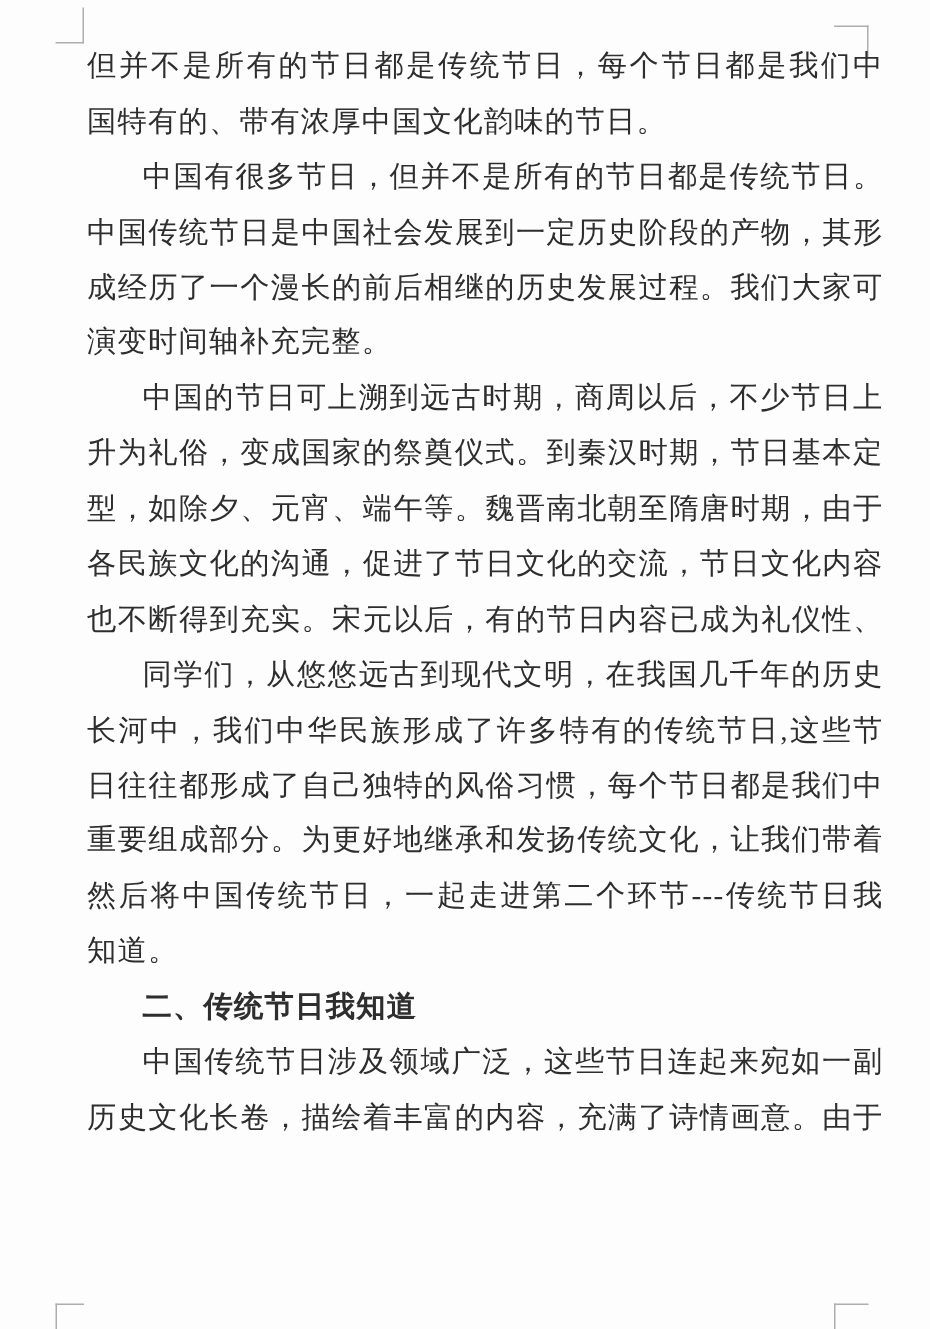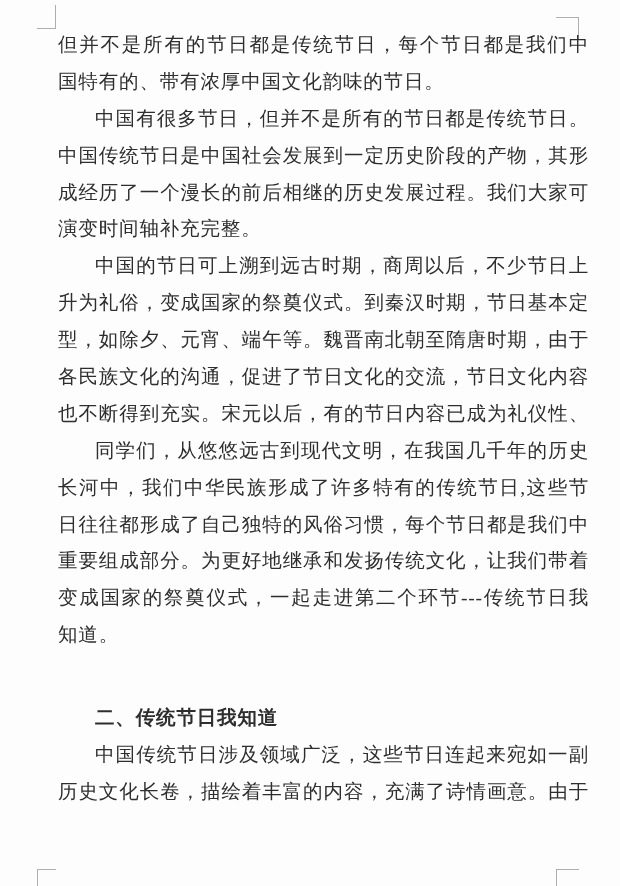--- a/index.html
+++ b/index.html
@@ -37,21 +37,20 @@
     text-align: right;
     text-align-last: left;
   }
   .line.indent {
     text-indent: 37px;
   }
   .line.heading {
     font-weight: bold;
     text-align: left;
     text-align-last: left;
-    margin-top: 46px;
   }
   .mark {
     position: absolute;
   }
   .mark.tl {
     left: 37px; top: 5px; width: 18px; height: 23px;
     border-right: 1px solid #aeaeae;
     border-bottom: 1px solid #aeaeae;
   }
   .mark.tr {
@@ -88,19 +87,19 @@
     <div class="line end">演变时间轴补充完整。</div>
     <div class="line indent">中国的节日可上溯到远古时期，商周以后，不少节日上</div>
     <div class="line">升为礼俗，变成国家的祭奠仪式。到秦汉时期，节日基本定</div>
     <div class="line">型，如除夕、元宵、端午等。魏晋南北朝至隋唐时期，由于</div>
     <div class="line">各民族文化的沟通，促进了节日文化的交流，节日文化内容</div>
     <div class="line">也不断得到充实。宋元以后，有的节日内容已成为礼仪性、</div>
     <div class="line indent">同学们，从悠悠远古到现代文明，在我国几千年的历史</div>
     <div class="line">长河中，我们中华民族形成了许多特有的传统节日,这些节</div>
     <div class="line">日往往都形成了自己独特的风俗习惯，每个节日都是我们中</div>
     <div class="line">重要组成部分。为更好地继承和发扬传统文化，让我们带着</div>
-    <div class="line">变成国家的祭奠仪式，一起走进第二个环节---传统节日我</div>
+    <div class="line">然后将中国传统节日，一起走进第二个环节---传统节日我</div>
     <div class="line end">知道。</div>
     <div class="line indent heading">二、传统节日我知道</div>
     <div class="line indent">中国传统节日涉及领域广泛，这些节日连起来宛如一副</div>
     <div class="line">历史文化长卷，描绘着丰富的内容，充满了诗情画意。由于</div>
   </div>
 </div>
 
 </body></html>

